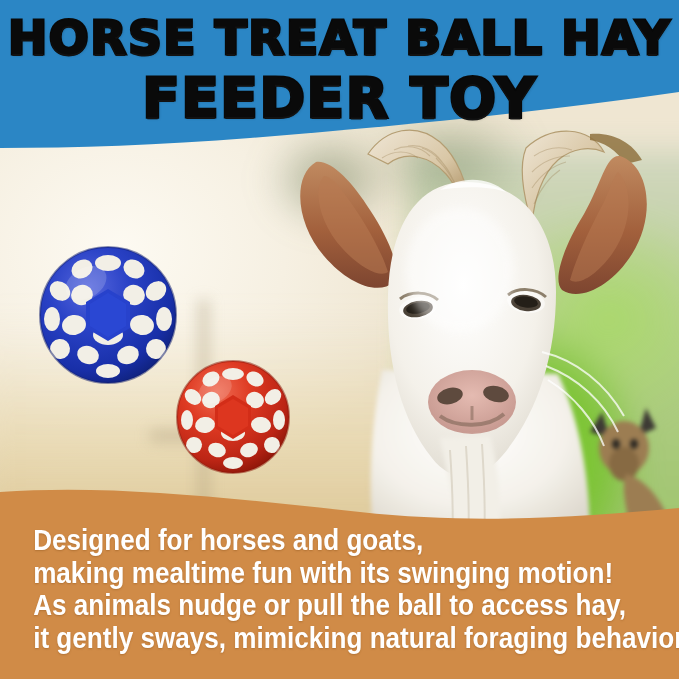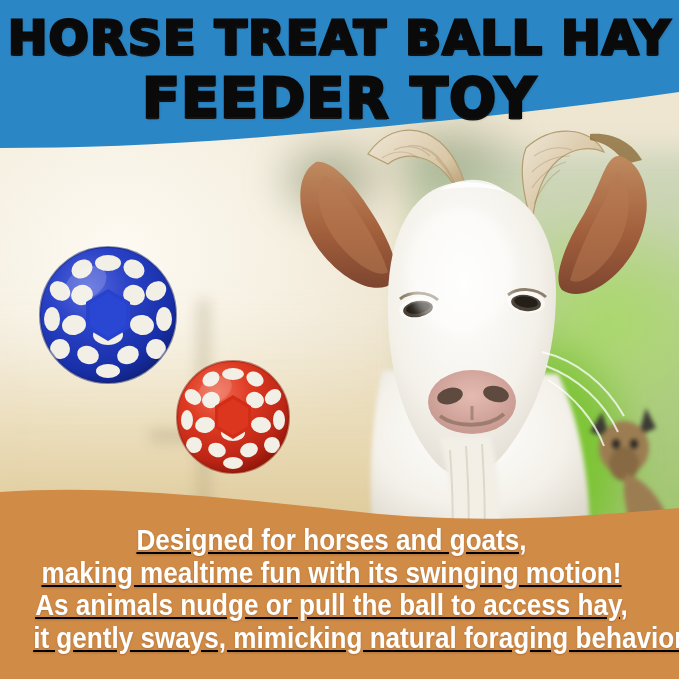--- a/index.html
+++ b/index.html
@@ -142,23 +142,21 @@
   .title-line-2 {
     font-size: 55px;
     margin-top: 10px;
   }
 
   
   .copy-block {
     position: absolute;
     left: 0; top: 526px;
     width: 663px;
-    text-align: center;
     pointer-events: none;
-    text-decoration: underline;
   }
   .copy-line {
     font-family: "Liberation Sans Narrow", "Liberation Sans", sans-serif;
     font-weight: bold;
     color: #ffffff;
     line-height: 1.02;
     white-space: nowrap;
     transform: scaleX(.9);
     text-shadow: 0 1px 2px rgba(120,70,20,.35);
   }

